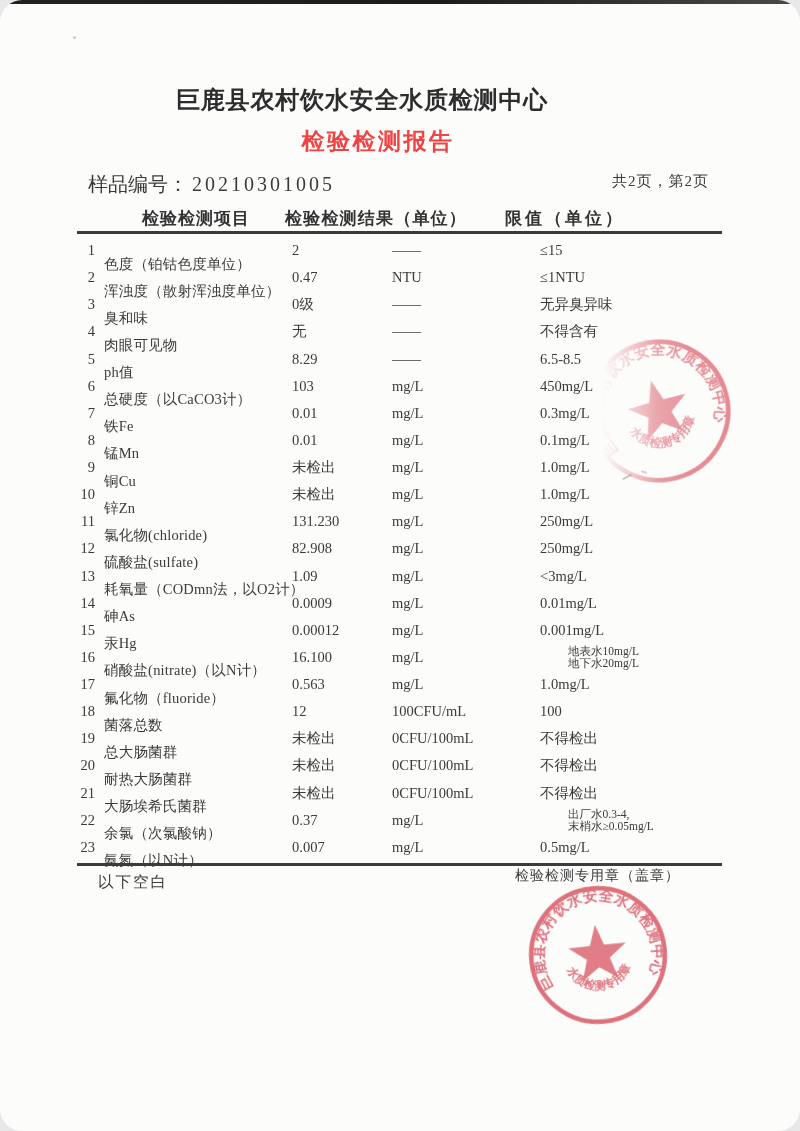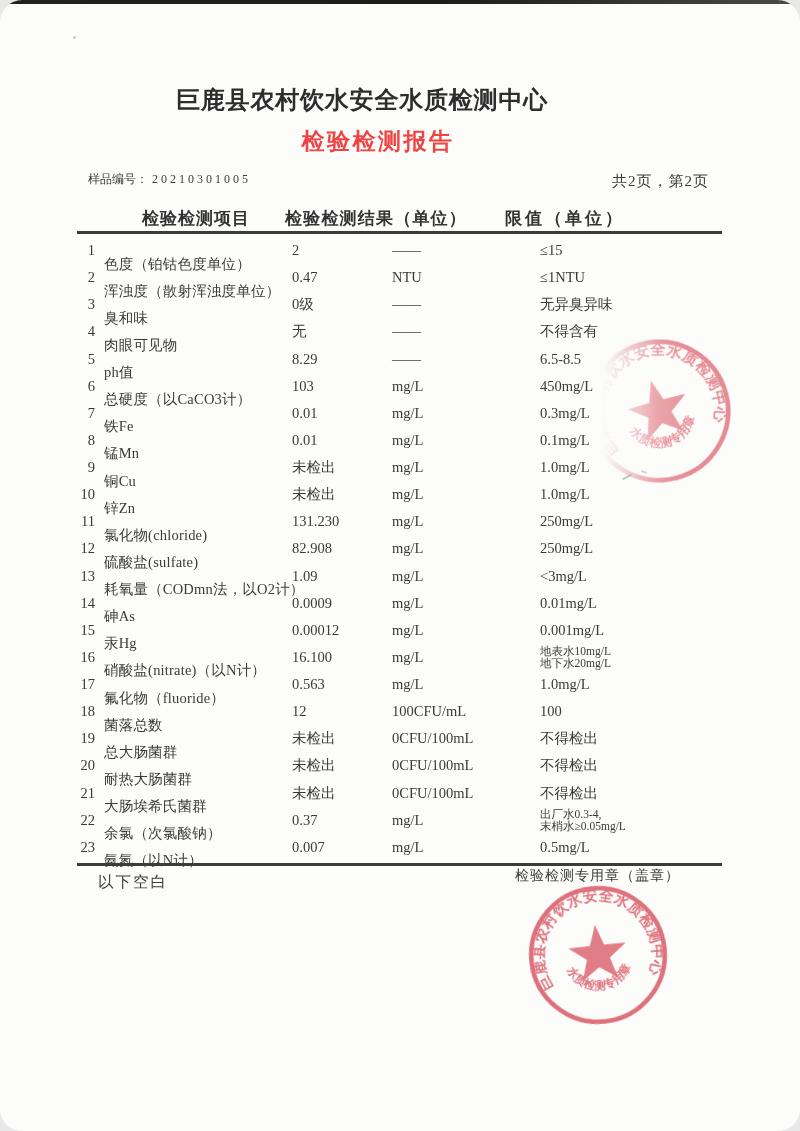--- a/index.html
+++ b/index.html
@@ -14,42 +14,42 @@
   .title {
     position:absolute; top:84px; left:362px; transform:translateX(-50%);
     margin:0; font-family:"Liberation Sans", sans-serif; font-weight:700;
     font-size:24px; letter-spacing:0.8px; white-space:nowrap; color:#2d2d2d;
   }
   .subtitle {
     position:absolute; top:126px; left:378px; transform:translateX(-50%);
     margin:0; font-family:"Liberation Sans", sans-serif; font-weight:700;
     font-size:23px; letter-spacing:2.5px; white-space:nowrap; color:#ef4444;
   }
-  .sample { position:absolute; top:171px; left:88px; font-size:12px; white-space:nowrap; }
+  .sample { position:absolute; top:171px; left:88px; font-size:20px; white-space:nowrap; }
   .sample .num { letter-spacing:3px; margin-left:4px; }
   .pages  { position:absolute; top:172px; left:612px; font-size:15px; letter-spacing:1px; white-space:nowrap; }
   .thead  { position:absolute; top:207px; left:0; width:800px; height:24px;
     font-family:"Liberation Sans", sans-serif; font-weight:700; font-size:17px; color:#333; }
   .thead .h { position:absolute; top:0; white-space:nowrap; }
   .h1 { left:142px; letter-spacing:1px; }
   .h2 { left:285px; letter-spacing:1.2px; }
   .h3 { left:505px; letter-spacing:3px; }
   .rule { position:absolute; left:77px; width:645px; height:2.5px; background:#3b3b3b; }
   .rule-top { top:231px; }
   .rule-bottom { top:863px; }
   .tbody { position:absolute; top:237px; left:77px; width:645px; height:624px;
     display:flex; flex-direction:column; justify-content:space-between; }
   .trow { height:27.1px; display:flex; align-items:center; font-size:14.5px; white-space:nowrap; }
   .c-no     { flex:none; width:23px; text-align:right; padding-right:5px; }
   .c-item   { flex:none; width:184px; padding-left:4px; letter-spacing:0.2px;margin-top:27px; }
   .c-result { flex:none; width:100px; padding-left:8px; }
   .c-unit   { flex:none; width:148px; padding-left:8px; }
   .c-limit  { flex:1; padding-left:8px; }
   .c-limit.multiline { font-size:11.5px; line-height:12.5px;
-    display:flex; flex-direction:column; justify-content:space-between; }
+    display:flex; flex-direction:column; justify-content:space-between;margin-left:28px; }
   .footer-blank { position:absolute; top:872px; left:98px;  font-size:15.5px; letter-spacing:2px; }
   .footer-seal  { position:absolute; top:867px; left:515px; font-size:14px; letter-spacing:1px; }
   .stamp { position:absolute; mix-blend-mode:multiply; }
   .stamp text { font-family:"Liberation Sans", sans-serif; font-weight:700; }
   .stamp-bottom { left:512px; top:869px; color:#dc5f6c; opacity:.88;
     transform:rotate(-6deg); filter:blur(.3px); }
   .stamp-right  { left:570px; top:322px; color:#e2707c; opacity:.8;
     transform:rotate(-15deg); filter:blur(.4px);
     -webkit-mask-image:linear-gradient(105deg, rgba(0,0,0,0) 24%, rgba(0,0,0,.85) 50%, #000 64%);
     mask-image:linear-gradient(105deg, rgba(0,0,0,0) 24%, rgba(0,0,0,.85) 50%, #000 64%); }

